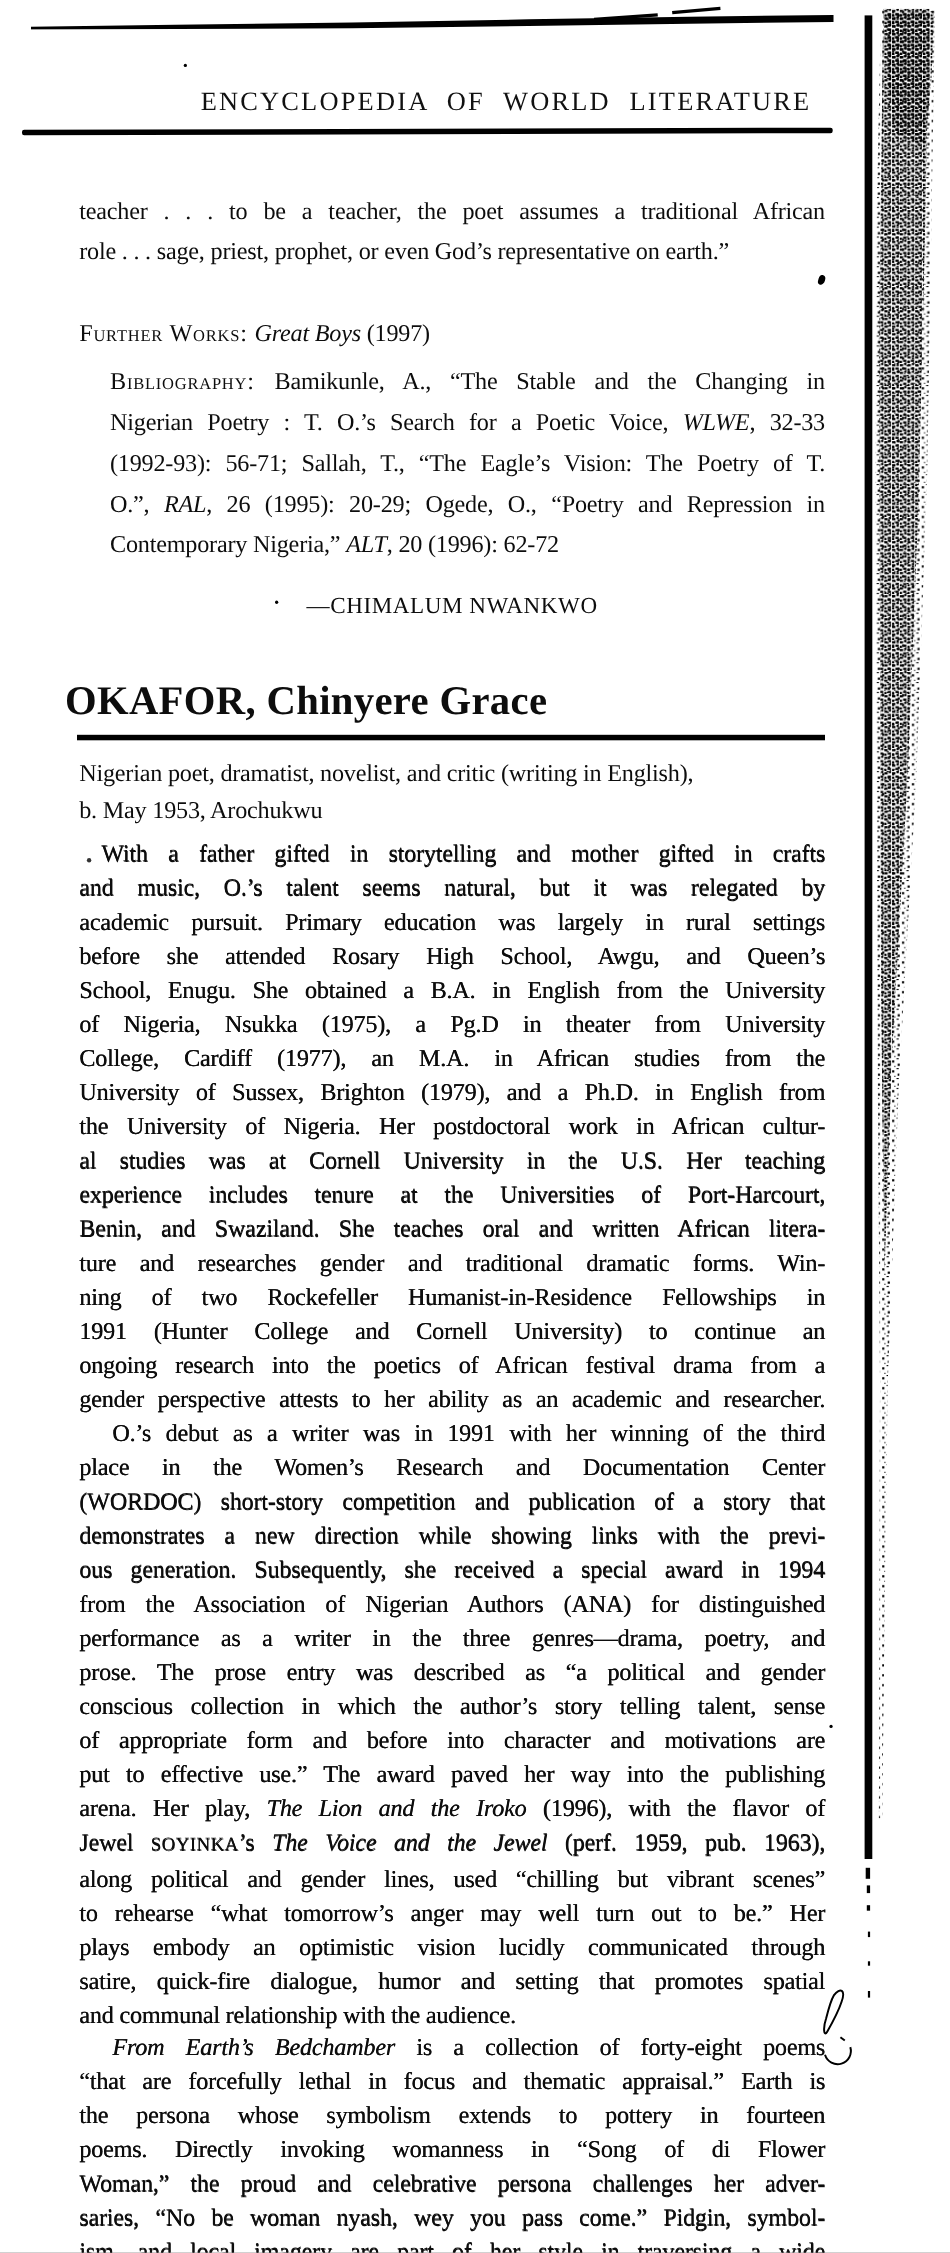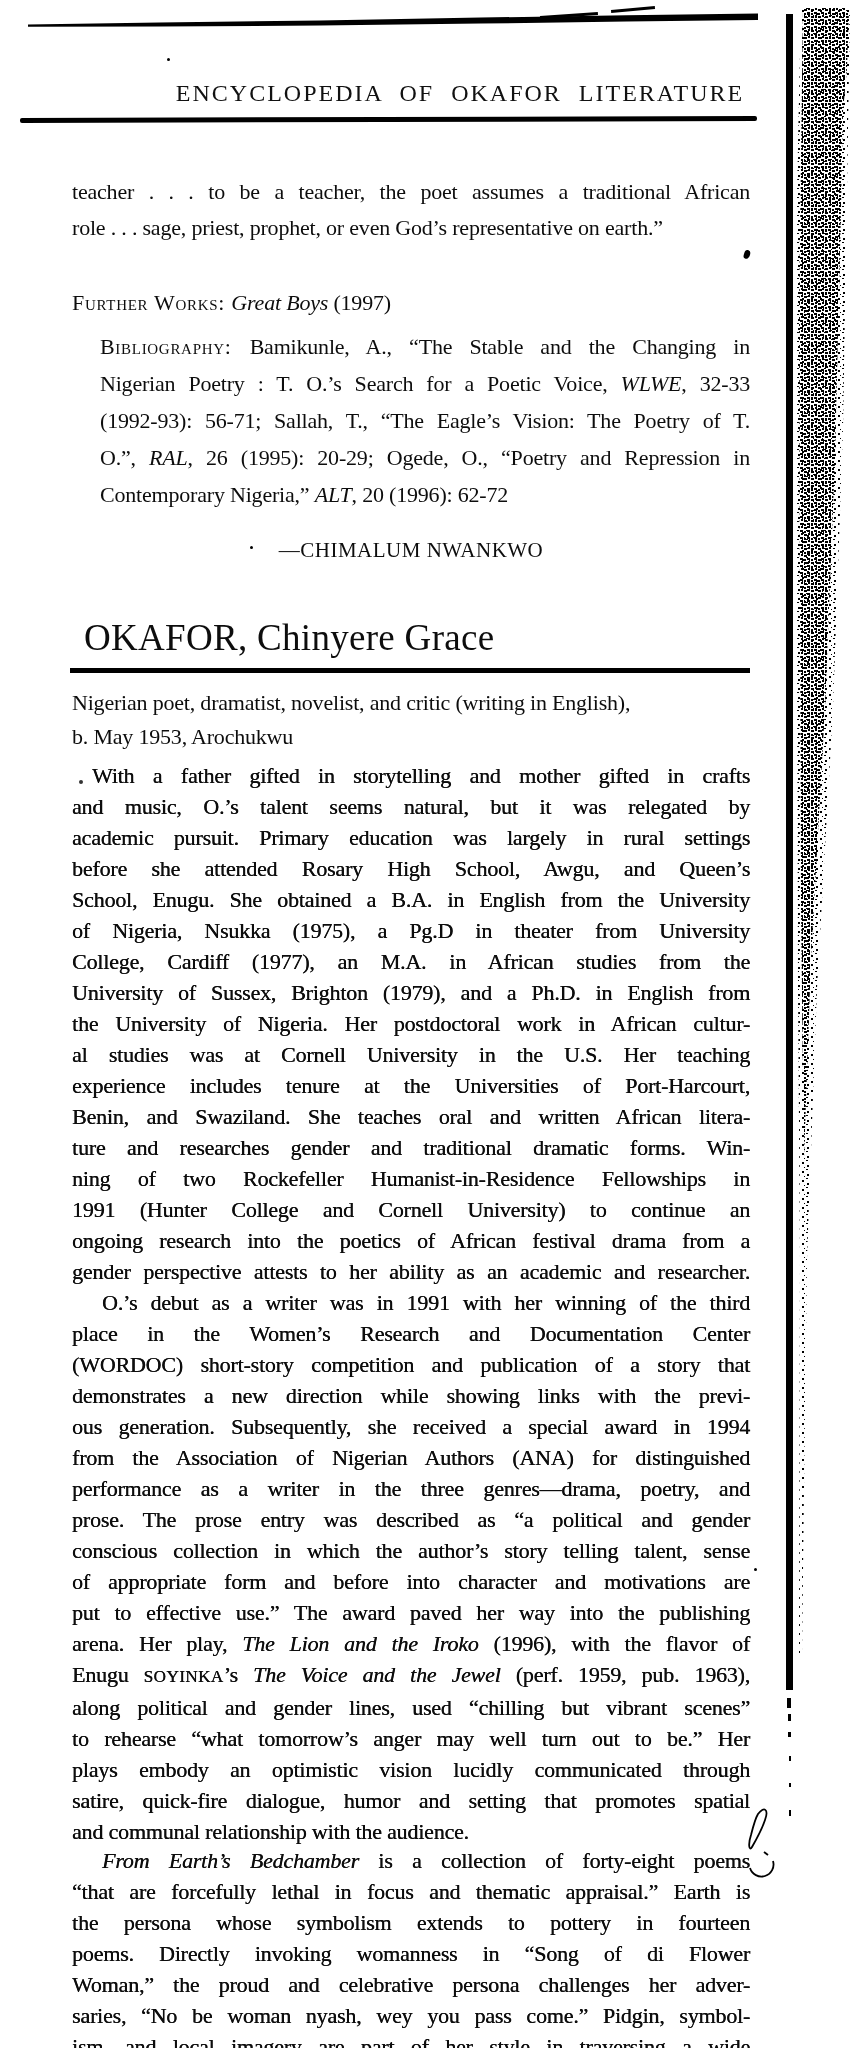--- a/index.html
+++ b/index.html
@@ -39,22 +39,22 @@
 
   .bib { top: 328px; font-size: 22px; }
   .bib .tline { line-height: 37px; margin-left: 28px; }
 
   .attribution {
     position: absolute; left: 72px; top: 538px; width: 678px;
     text-align: center; font-size: 21px; letter-spacing: 0.5px;
   }
 
   .entry-heading {
-    position: absolute; left: 84px; top: 616px; width: 678px; margin: 0;
-    font-size: 37px; font-weight: 400; letter-spacing: 0.3px;
+    position: absolute; left: 59px; top: 616px; width: 678px; margin: 0;
+    font-size: 37px; font-weight: 700; letter-spacing: 0.3px;
   }
   .heading-rule {
     position: absolute; left: 70px; top: 668px; width: 680px; height: 5px;
     background: #000;
   }
 
   .deck { top: 686px; font-size: 22px; }
   .deck .tline { line-height: 34px; }
 
   .body { font-size: 22px; text-shadow: 0.3px 0.3px 0 currentColor; }
@@ -131,21 +131,21 @@
     <path d="M22,46 l4,3" stroke="#000" stroke-width="1.8" fill="none"></path>
     <path d="M8,62 a12,12 0 1 0 23,-7" fill="none" stroke="#000" stroke-width="1.8"></path>
   </svg>
 
   <div class="ink-comma"></div>
   <div class="speck speck-a"></div>
   <div class="speck speck-b"></div>
   <div class="speck speck-c"></div>
   <div class="speck speck-d"></div>
 
-  <div class="header-title">ENCYCLOPEDIA OF OKAFOR LITERATURE</div>
+  <div class="header-title">ENCYCLOPEDIA OF WORLD LITERATURE</div>
   <div class="header-rule"></div>
 
   <div class="block quote">
       <div class="tline just"><span>teacher . . . to be a teacher, the poet assumes a traditional African</span></div>
       <div class="tline"><span>role . . . sage, priest, prophet, or even God’s representative on earth.”</span></div>
     </div>
   <div class="block fw">
       <div class="tline"><span class="v">Further Works: </span><span class="it">Great Boys</span><span> (1997)</span></div>
     </div>
   <div class="block bib">
@@ -188,21 +188,21 @@
       <div class="tline just"><span>(WORDOC) short-story competition and publication of a story that</span></div>
       <div class="tline just"><span>demonstrates a new direction while showing links with the previ-</span></div>
       <div class="tline just"><span>ous generation. Subsequently, she received a special award in 1994</span></div>
       <div class="tline just"><span>from the Association of Nigerian Authors (ANA) for distinguished</span></div>
       <div class="tline just"><span>performance as a writer in the three genres—drama, poetry, and</span></div>
       <div class="tline just"><span>prose. The prose entry was described as “a political and gender</span></div>
       <div class="tline just"><span>conscious collection in which the author’s story telling talent, sense</span></div>
       <div class="tline just"><span>of appropriate form and before into character and motivations are</span></div>
       <div class="tline just"><span>put to effective use.” The award paved her way into the publishing</span></div>
       <div class="tline just"><span>arena. Her play, </span><span class="it">The Lion and the Iroko</span><span> (1996), with the flavor of</span></div>
-      <div class="tline just"><span>Enugu </span><span class="sc">SOYINKA</span><span>’s </span><span class="it">The Voice and the Jewel</span><span> (perf. 1959, pub. 1963),</span></div>
+      <div class="tline just"><span>Jewel </span><span class="sc">SOYINKA</span><span>’s </span><span class="it">The Voice and the Jewel</span><span> (perf. 1959, pub. 1963),</span></div>
       <div class="tline just"><span>along political and gender lines, used “chilling but vibrant scenes”</span></div>
       <div class="tline just"><span>to rehearse “what tomorrow’s anger may well turn out to be.” Her</span></div>
       <div class="tline just"><span>plays embody an optimistic vision lucidly communicated through</span></div>
       <div class="tline just"><span>satire, quick-fire dialogue, humor and setting that promotes spatial</span></div>
       <div class="tline"><span>and communal relationship with the audience.</span></div>
     </div>
   <div class="block body p3">
       <div class="tline just" style="text-indent: 30px;"><span class="it">From Earth’s Bedchamber</span><span> is a collection of forty-eight poems</span></div>
       <div class="tline just"><span>“that are forcefully lethal in focus and thematic appraisal.” Earth is</span></div>
       <div class="tline just"><span>the persona whose symbolism extends to pottery in fourteen</span></div>

